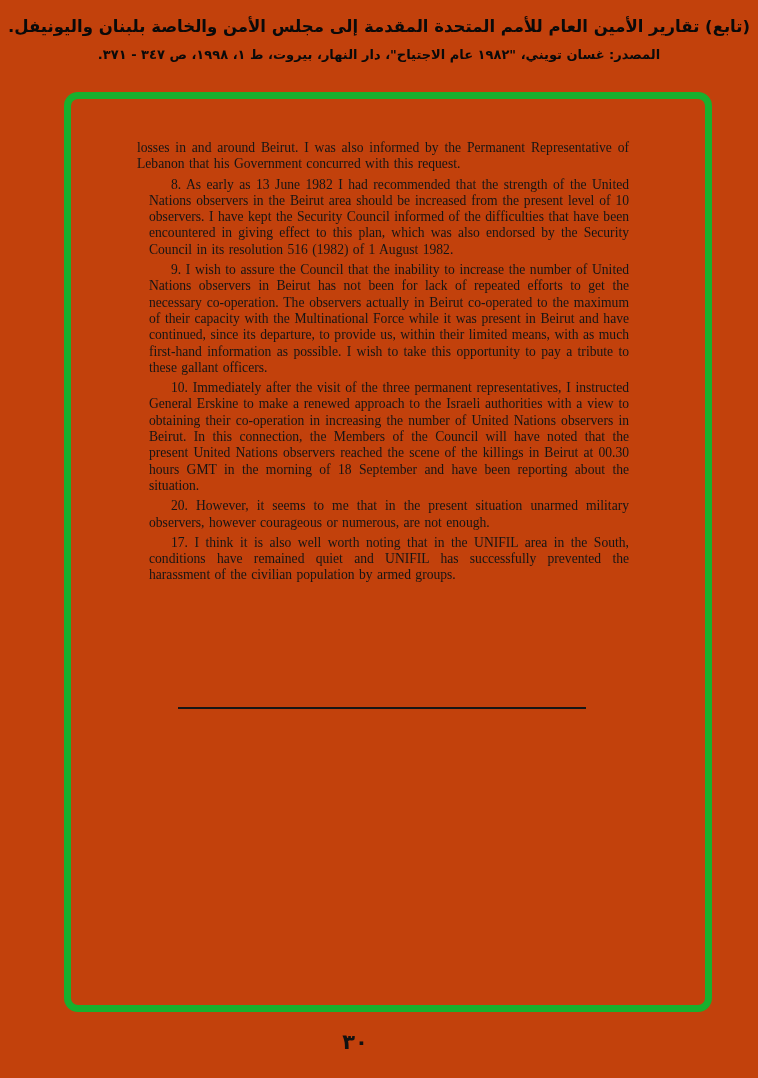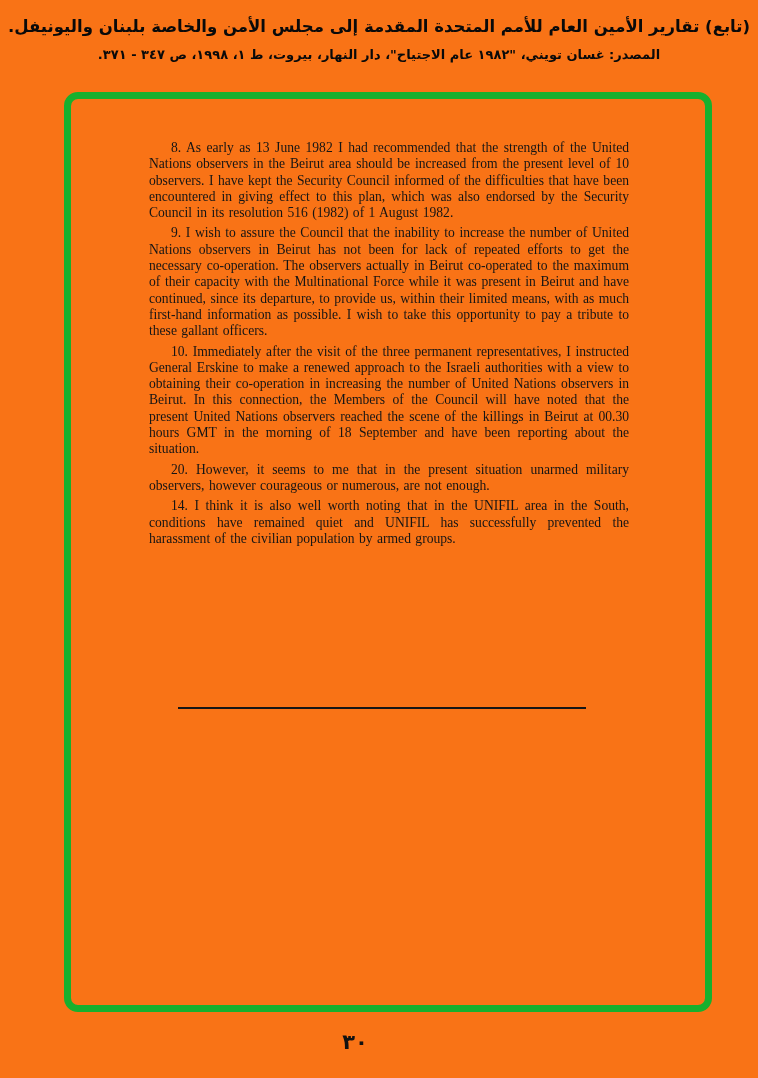--- a/index.html
+++ b/index.html
@@ -6,21 +6,21 @@
   html, body {
     width: 758px; height: 1078px;
     background: #ffffff;
     font-family: "Liberation Serif", serif;
     position: relative;
     overflow: hidden;
   }
   .page {
     position: absolute;
     width: 758px; height: 1078px;
-    background: #f97316;
+    background: #c2410c;
   }
   
   .arabic-header {
     position: absolute;
     top: 12px; left: 0; right: 0;
     text-align: center;
     direction: rtl;
     color: #0a0a0a;
     font-family: "DejaVu Sans", sans-serif;
     font-weight: bold;
@@ -86,24 +86,25 @@
 <div class="page">
 
   <div class="arabic-header">
     <div class="line1">(تابع) تقارير الأمين العام للأمم المتحدة المقدمة إلى مجلس الأمن والخاصة بلبنان واليونيفل.</div>
     <div class="line2">المصدر: غسان تويني، "١٩٨٢ عام الاجتياح"، دار النهار، بيروت، ط ١، ١٩٩٨، ص ٣٤٧ - ٣٧١.</div>
   </div>
 
   <div class="green-frame"></div>
 
   <div class="text-block">
+    <p>losses in and around Beirut. I was also informed by the Permanent Representative of Lebanon that his Government concurred with this request.</p>
     <p class="indent">8. As early as 13 June 1982 I had recommended that the strength of the United Nations observers in the Beirut area should be increased from the present level of 10 observers. I have kept the Security Council informed of the difficulties that have been encountered in giving effect to this plan, which was also endorsed by the Security Council in its resolution 516 (1982) of 1 August 1982.</p>
     <p class="indent">9. I wish to assure the Council that the inability to increase the number of United Nations observers in Beirut has not been for lack of repeated efforts to get the necessary co-operation. The observers actually in Beirut co-operated to the maximum of their capacity with the Multinational Force while it was present in Beirut and have continued, since its departure, to provide us, within their limited means, with as much first-hand information as possible. I wish to take this opportunity to pay a tribute to these gallant officers.</p>
     <p class="indent">10. Immediately after the visit of the three permanent representatives, I instructed General Erskine to make a renewed approach to the Israeli authorities with a view to obtaining their co-operation in increasing the number of United Nations observers in Beirut. In this connection, the Members of the Council will have noted that the present United Nations observers reached the scene of the killings in Beirut at 00.30 hours GMT in the morning of 18 September and have been reporting about the situation.</p>
     <p class="indent">20. However, it seems to me that in the present situation unarmed military observers, however courageous or numerous, are not enough.</p>
-    <p class="indent">14. I think it is also well worth noting that in the UNIFIL area in the South, conditions have remained quiet and UNIFIL has successfully prevented the harassment of the civilian population by armed groups.</p>
+    <p class="indent">17. I think it is also well worth noting that in the UNIFIL area in the South, conditions have remained quiet and UNIFIL has successfully prevented the harassment of the civilian population by armed groups.</p>
   </div>
 
   <div class="divider"></div>
 
   <div class="page-number">٣٠</div>
 
 </div>
 
 </body></html>

